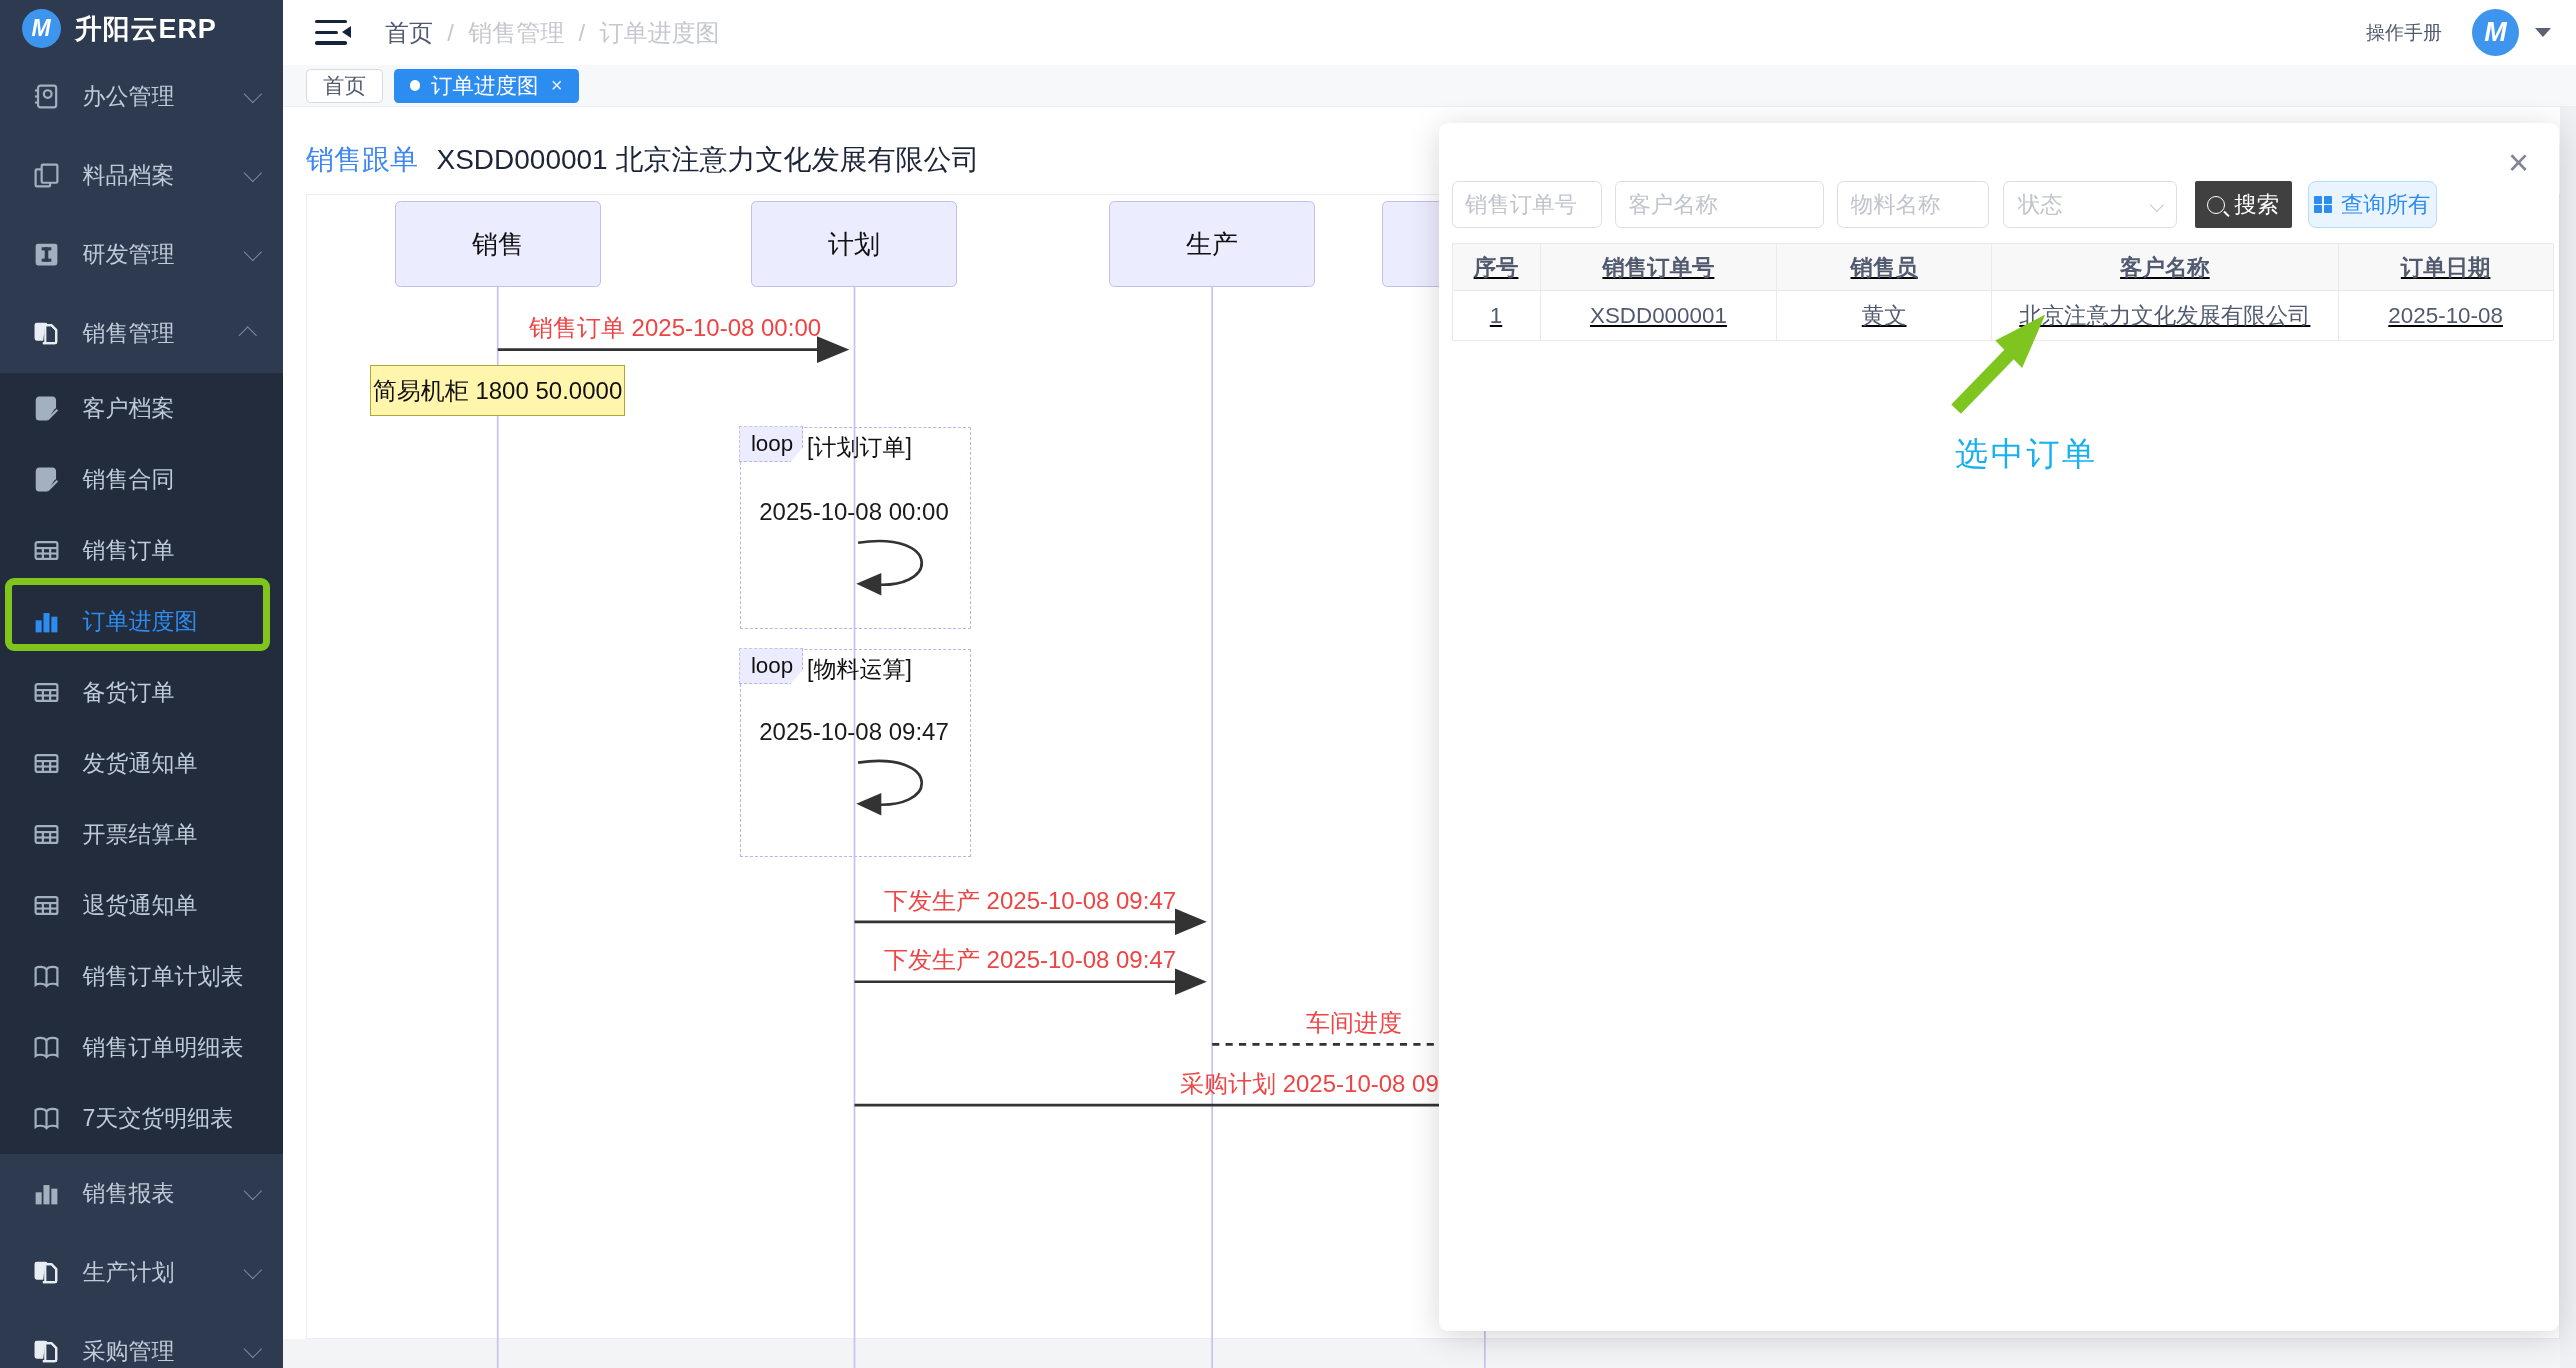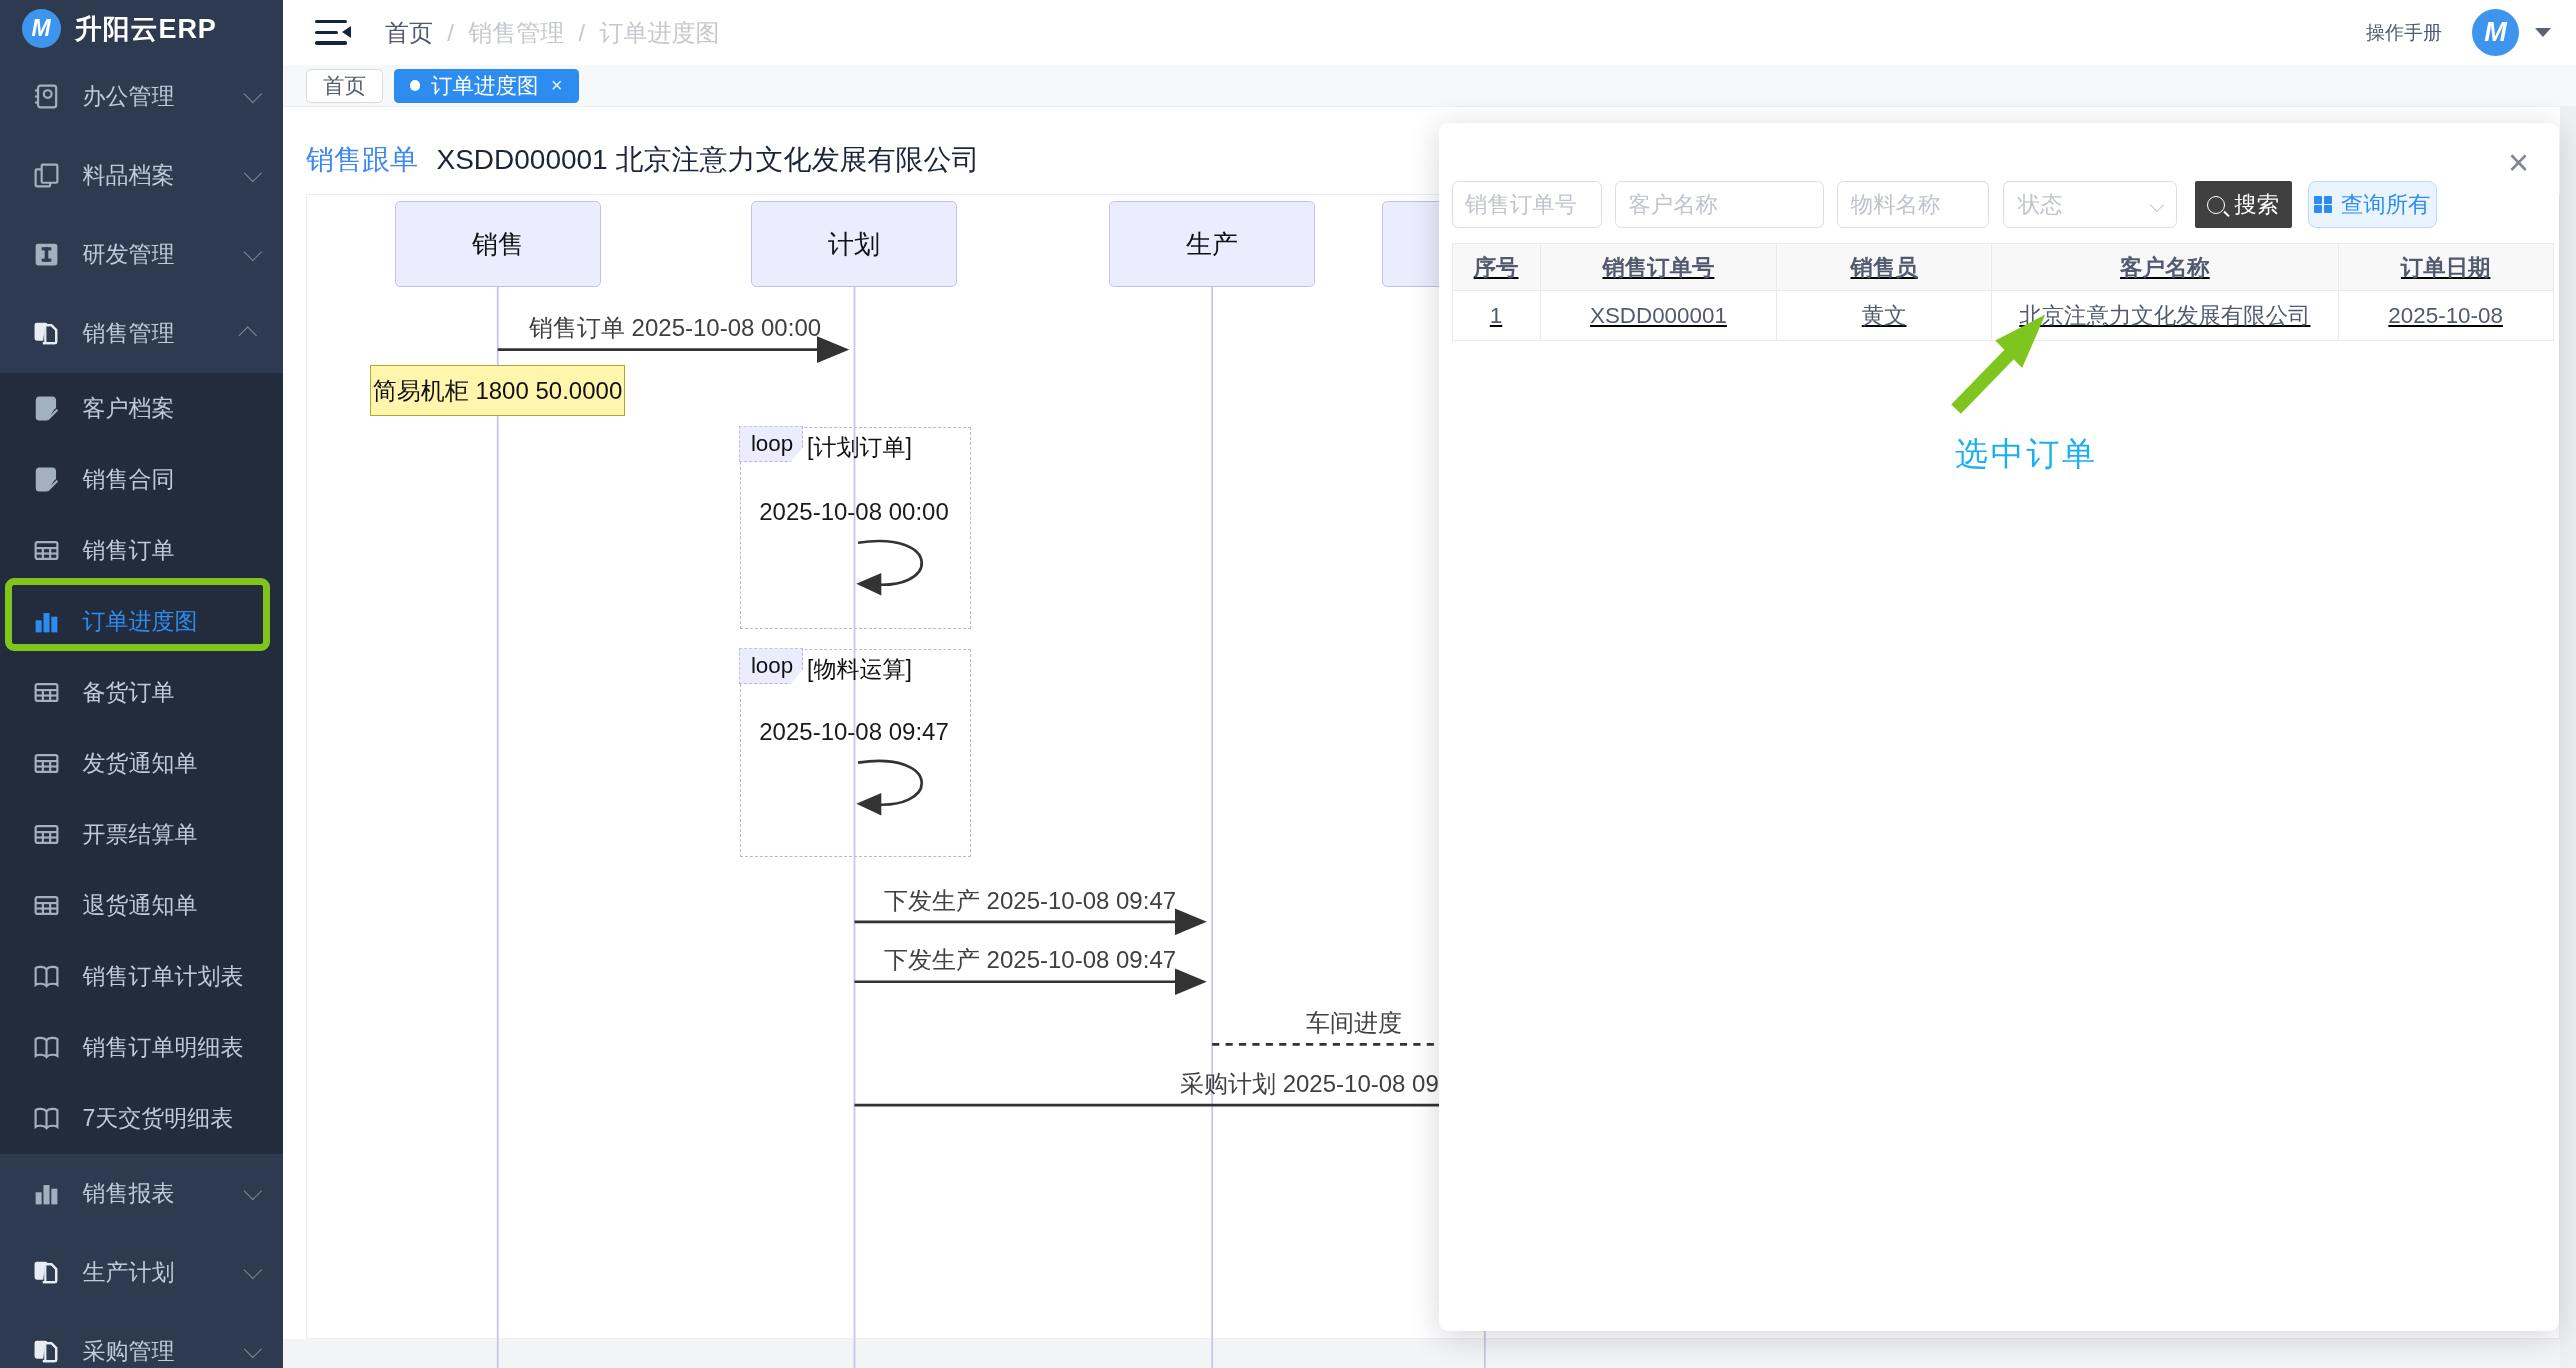--- a/index.html
+++ b/index.html
@@ -53,21 +53,21 @@
   .right-gutter { position:absolute; left:2560px; top:107px; width:16px; height:1261px; background:#eef0f3; z-index:1; }
   .bottom-strip { position:absolute; left:283px; top:1339px; right:16px; height:29.5px; background:#f3f4f6; z-index:2; }
   .page-title { position:absolute; left:306px; top:141px; font-size:28px; z-index:3; white-space:nowrap; }
   .page-title .lnk { color:#3d87f5; cursor:pointer; }
   .page-title .rest { color:#1c2438; margin-left:10.7px; }
 
   .diagram-card { position:absolute; left:306px; top:194px; width:2254px; height:1145px; background:#fff; border:0.9px solid #ebeef5; z-index:2; }
   .dgm { position:absolute; left:306px; top:194px; width:2254px; height:1174px; z-index:3; pointer-events:none; }
   .dgm-svg { position:absolute; left:0; top:0; }
   .actor { position:absolute; width:206px; height:86px; background:#ececff; border:0.9px solid #c3bdf0; border-radius:5.4px; display:flex; align-items:center; justify-content:center; font-size:26px; color:#111; }
-  .msg-label { position:absolute; font-size:24px; color:#404040; white-space:nowrap; transform:translateX(-50%); }
+  .msg-label { position:absolute; font-size:24px; color:#ef4444; white-space:nowrap; transform:translateX(-50%); }
   .msg-label.noCenter { transform:none; }
   .note { position:absolute; left:64px; top:171px; width:255px; height:51px; background:#fff5ad; border:0.9px solid #aaaa33; display:flex; align-items:center; justify-content:center; font-size:24px; color:#111; }
   .loop-frame { position:absolute; left:434px; width:231px; border:1.8px dashed #b9b3e8; }
   .loop-tag { position:absolute; left:-1.8px; top:-1.8px; width:64px; height:36px; background:#ececff; border:1.8px dashed #b9b3e8; clip-path:polygon(0 0,100% 0,100% 58%,80% 100%,0 100%); display:flex; align-items:center; padding-left:10.7px; font-size:22.4px; color:#111; }
   .loop-cond { position:absolute; font-size:23px; color:#111; white-space:nowrap; }
   .self-msg { position:absolute; font-size:24px; color:#1a1a1a; white-space:nowrap; transform:translateX(-50%); }
 
   
   .panel { position:absolute; left:1439px; top:123px; width:1120px; height:1208px; background:#fff; border-radius:9px; box-shadow:0 5.4px 32px rgba(0,0,0,.16); z-index:40; }
   .panel-close { position:absolute; right:30px; top:21.5px; font-size:36px; color:#808695; line-height:1; cursor:pointer; font-weight:300; }

